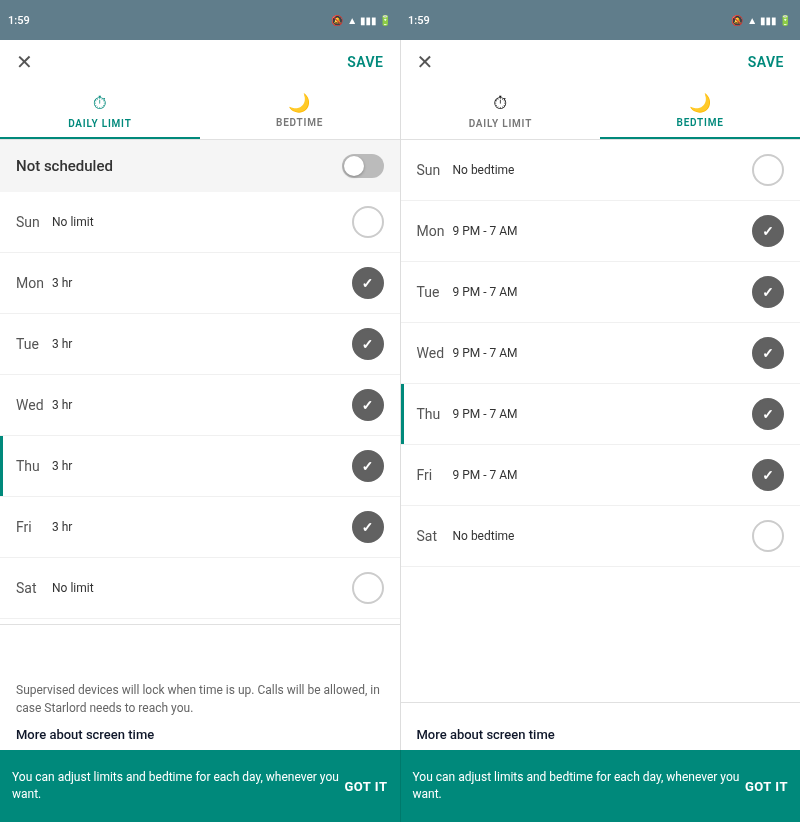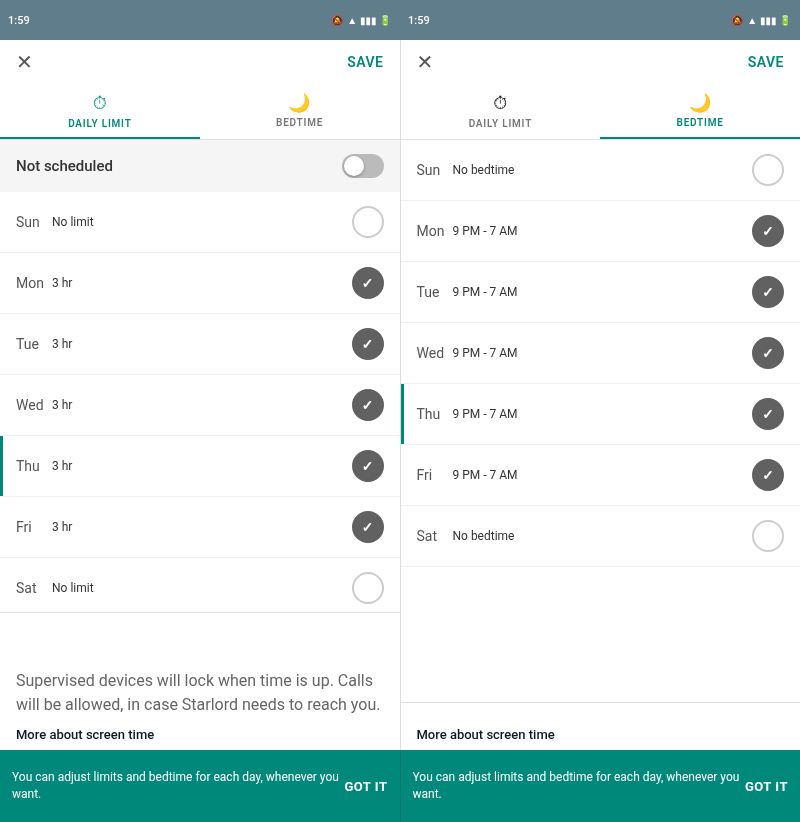--- a/index.html
+++ b/index.html
@@ -227,21 +227,21 @@
       font-size: 14px;
       font-weight: bold;
     }
 
     
     .info-section {
       padding: 14px 16px 8px;
       border-top: 1px solid #e0e0e0;
     }
     .info-text {
-      font-size: 16px;
+      font-size: 12px;
       color: #666;
       line-height: 1.5;
       margin-top: 42px;
     }
     .more-link {
       font-size: 13px;
       color: #0f172a;
       font-weight: 500;
       cursor: pointer;
       display: block;

